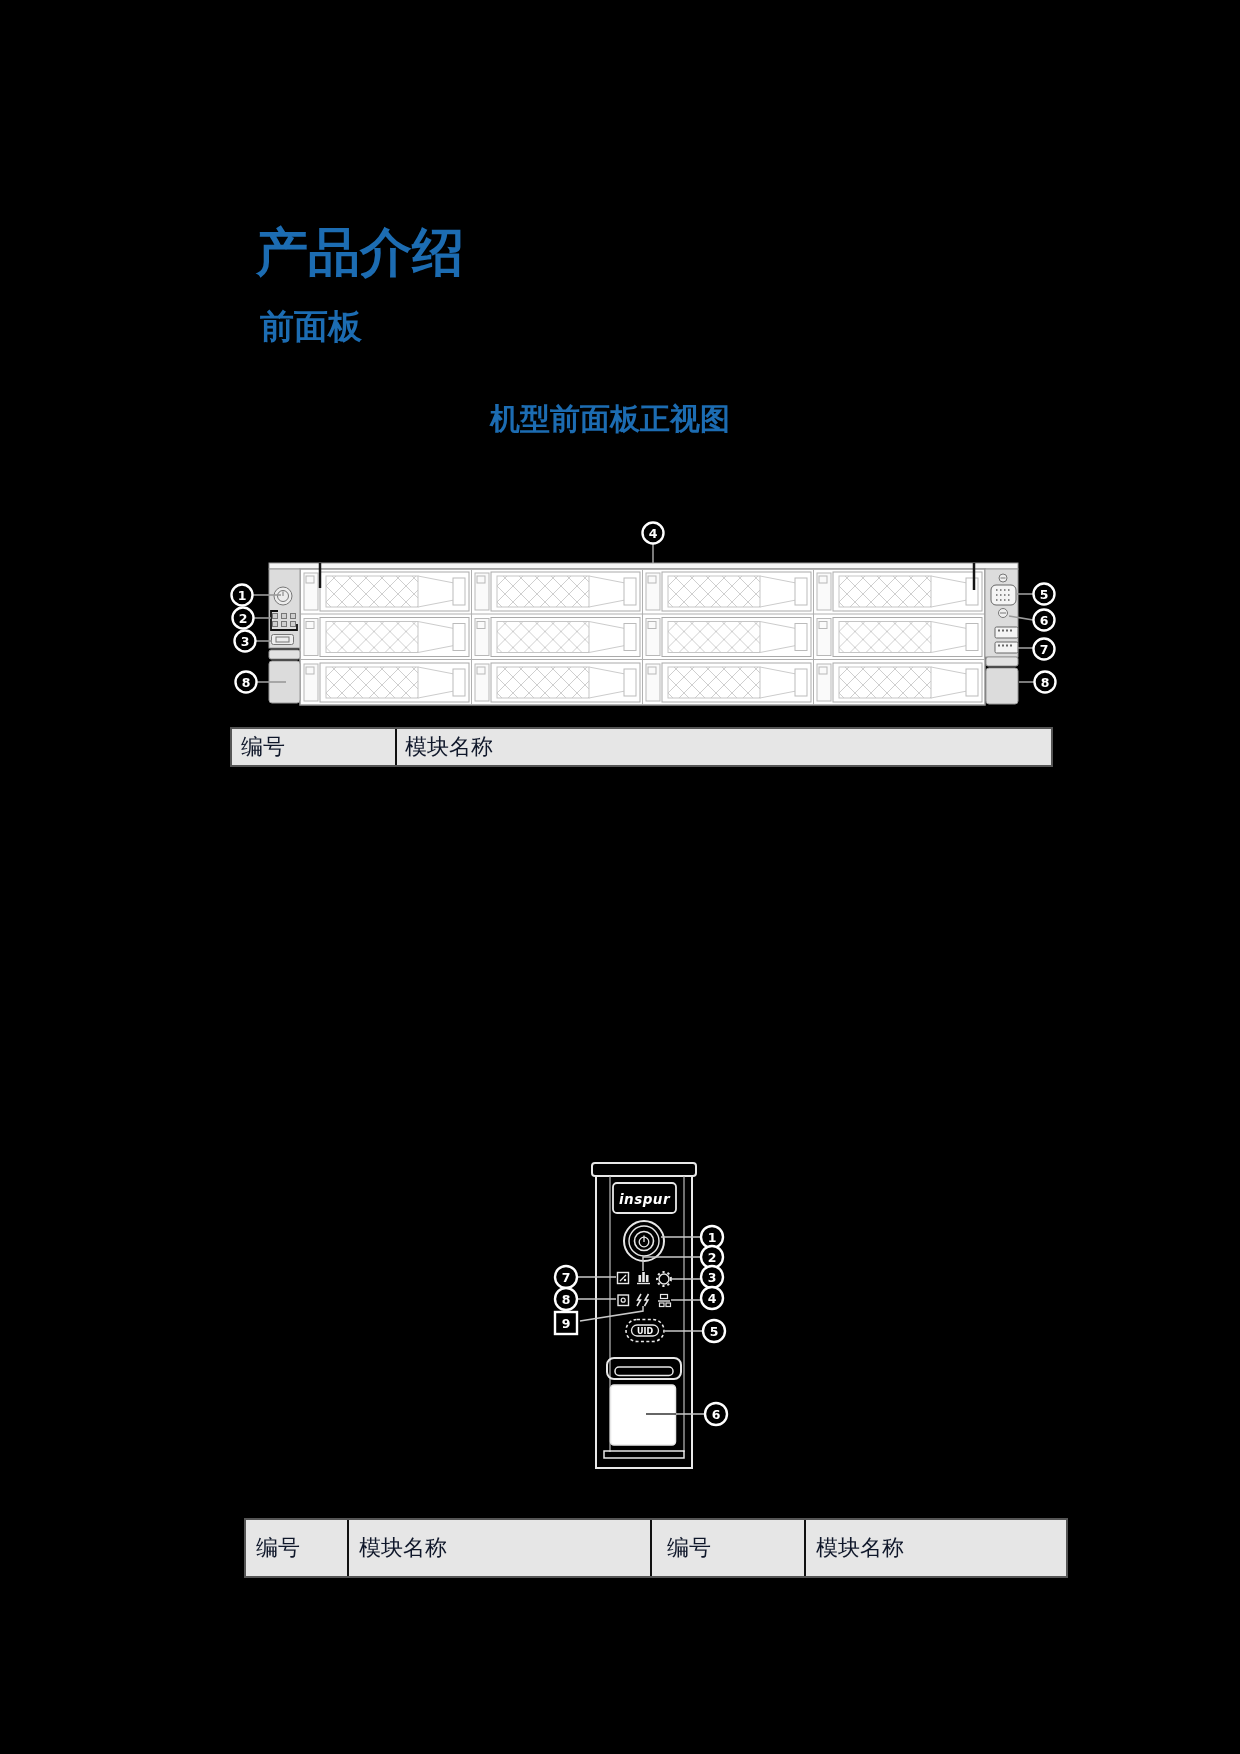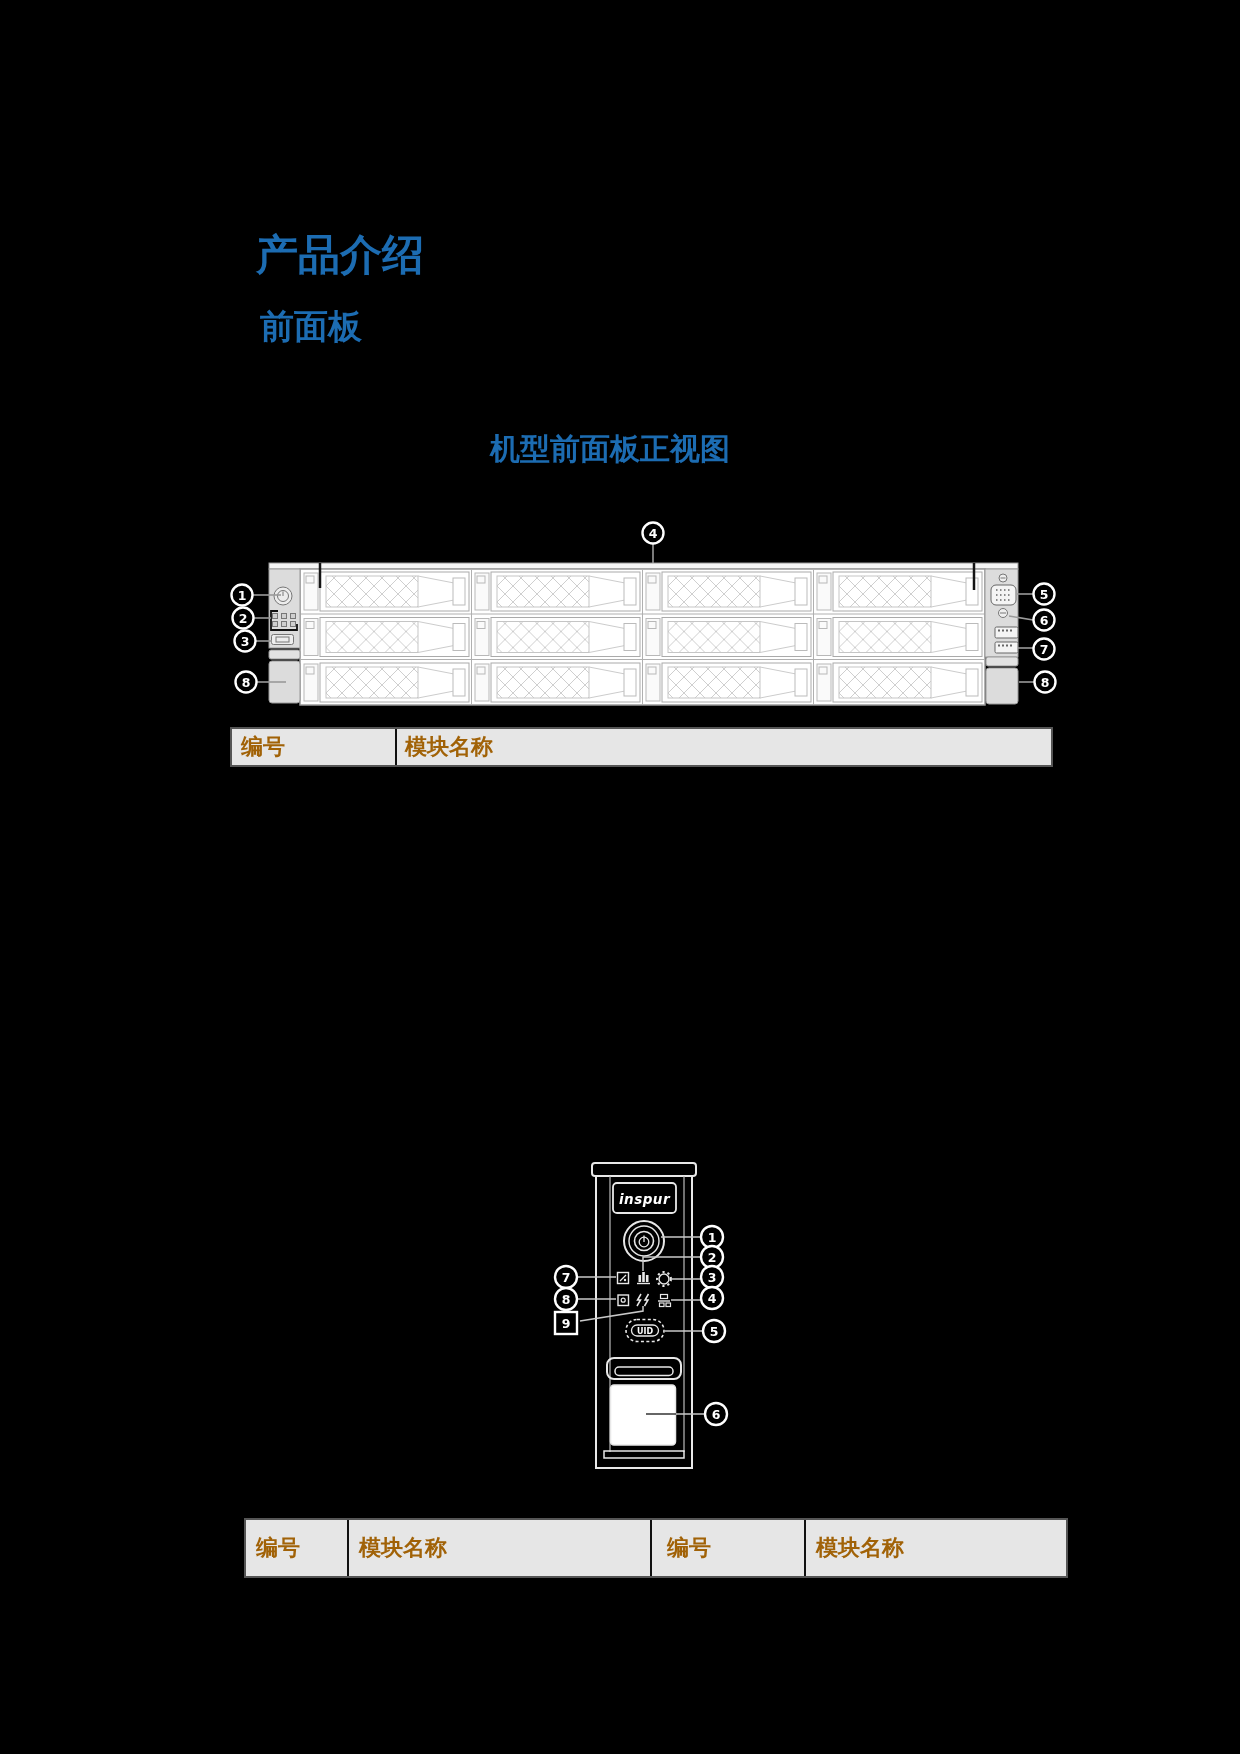--- a/index.html
+++ b/index.html
@@ -2,27 +2,27 @@
 <html><head>
 <meta charset="utf-8">
 <style>
   html,body{margin:0;padding:0;background:#000;}
   body{
     position:relative;width:1240px;height:1754px;overflow:hidden;
     font-family:"DejaVu Sans","Liberation Sans",sans-serif;
   }
   .abs{position:absolute;}
   .heading{color:#1c6cb2;font-weight:bold;line-height:1.05;white-space:nowrap;}
-  #title{left:256px;top:225px;font-size:42px;margin-top:8px;}
+  #title{left:256px;top:225px;font-size:52px;}
   #section-heading{left:260px;top:309px;font-size:34px;}
-  #figure-caption{left:490px;top:403px;font-size:30px;margin-top:30px;}
+  #figure-caption{left:490px;top:403px;font-size:30px;}
   .hdr-table{display:flex;background:#e6e6e6;border:2px solid #555;box-sizing:border-box;}
   .hdr-cell{
     box-sizing:border-box;display:flex;align-items:center;
-    font-weight:bold;color:#a16207;font-size:22px;
+    font-weight:normal;color:#0f172a;font-size:22px;
     border-right:2.5px solid #111;
   }
   .hdr-cell:last-child{border-right:none;}
   #front-table{left:230px;top:727px;width:823px;height:40px;}
   #front-table .c1{width:165px;padding-left:9px;}
   #front-table .c2{flex:1;padding-left:8px;}
   #control-table{left:244px;top:1518px;width:824px;height:60px;}
   #control-table .c1{width:103px;padding-left:10px;}
   #control-table .c2{width:303px;padding-left:10px;}
   #control-table .c3{width:154px;padding-left:15px;}

